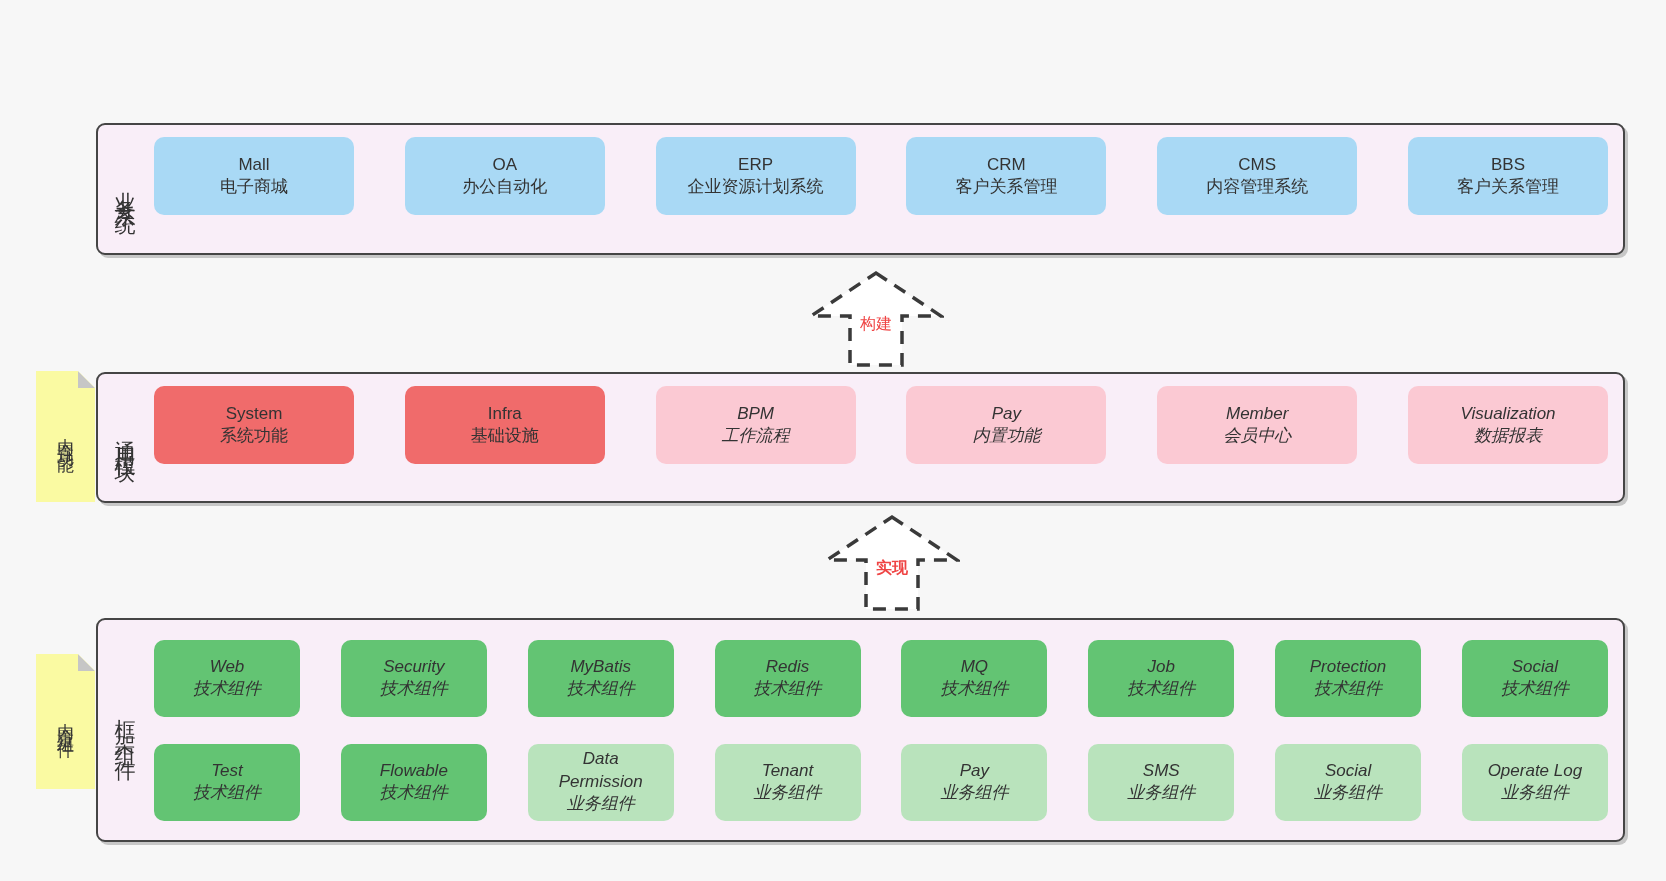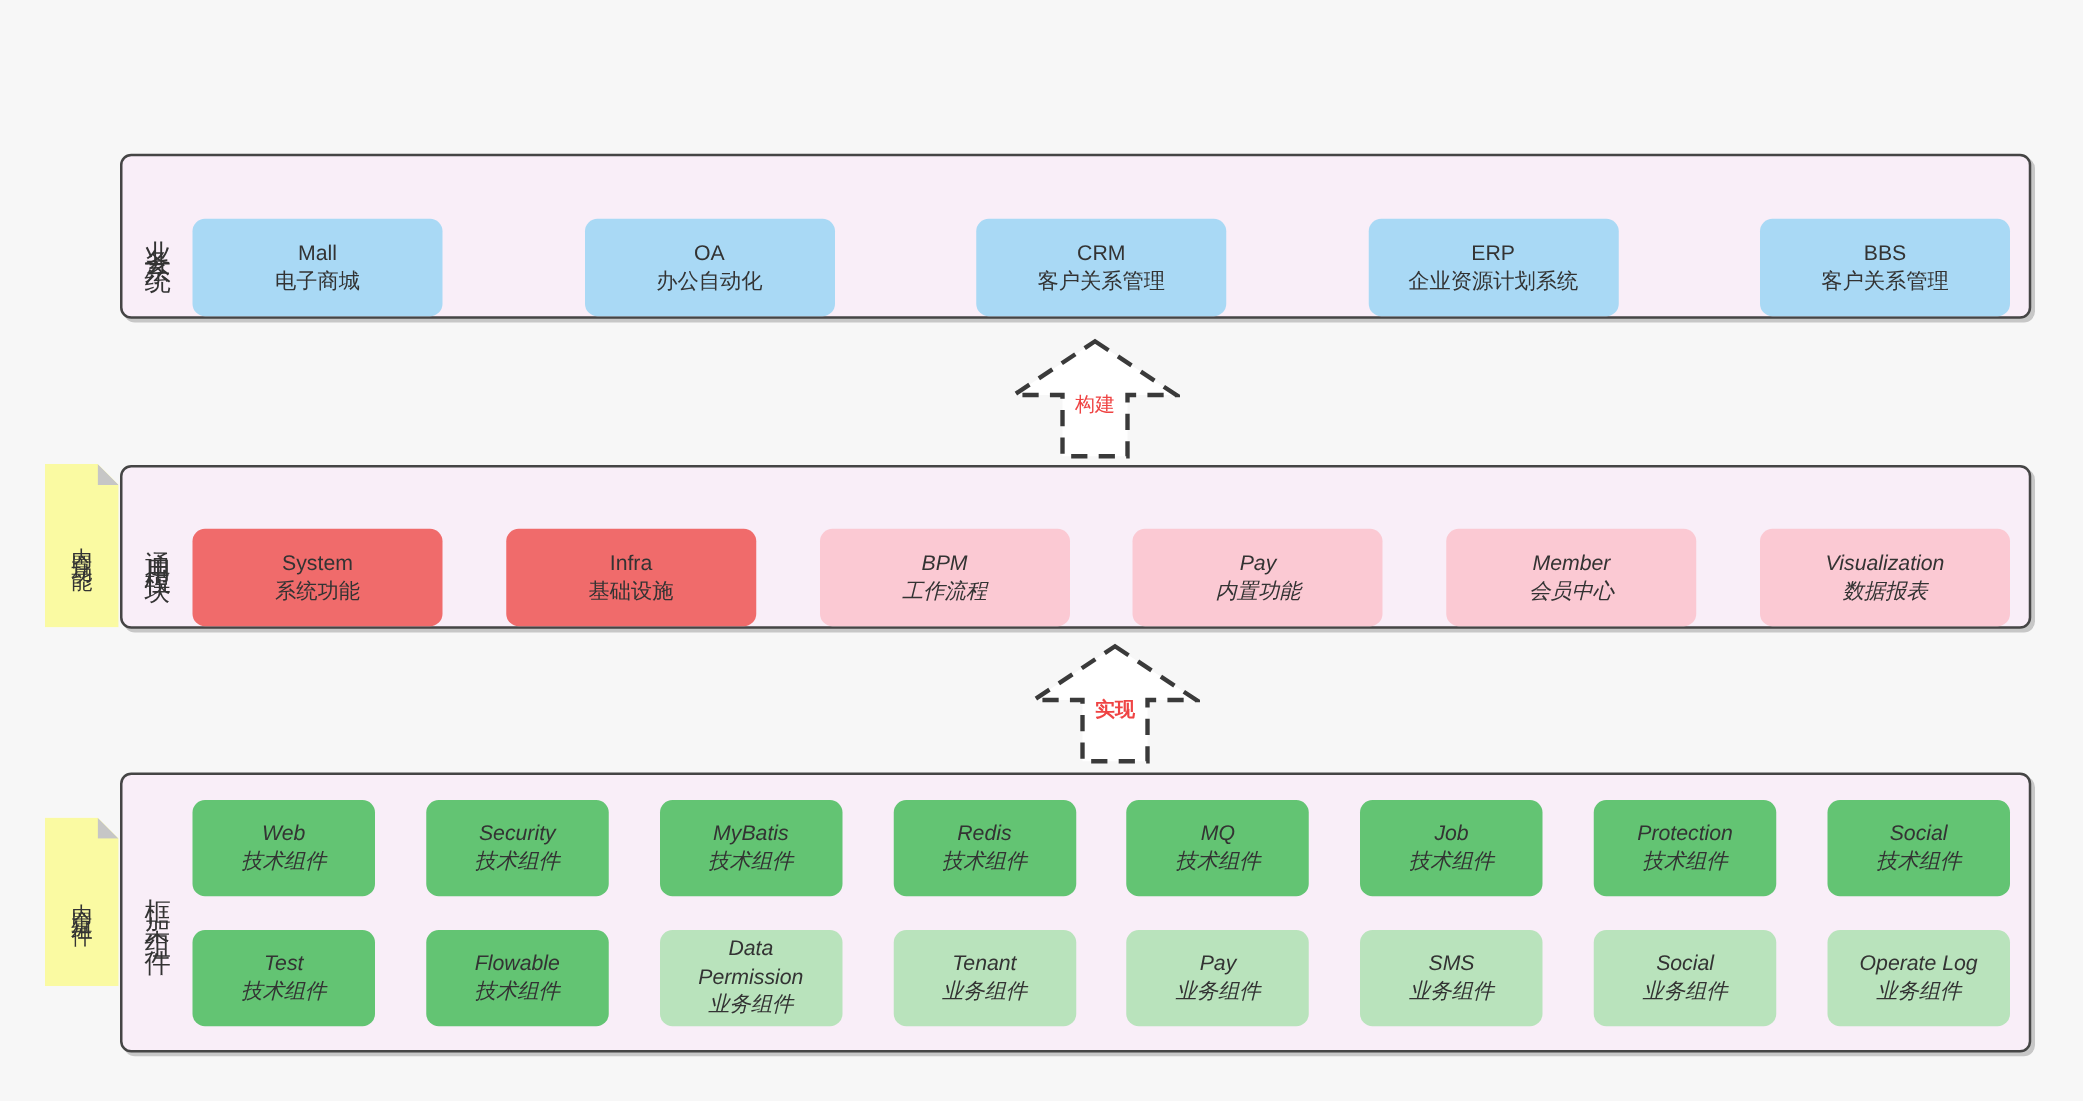--- a/index.html
+++ b/index.html
@@ -23,21 +23,21 @@
 
   .vlabel{
     width:54px;display:flex;align-items:center;justify-content:center;
     writing-mode:vertical-rl;text-orientation:upright;
     font-size:21px;color:#333;
   }
   .vlabel.sp-s{letter-spacing:7px;}
   .vlabel.sp-l{letter-spacing:14px;}
 
   .boxes{
-    flex:1;display:flex;align-items:flex-end;justify-content:space-between;
+    flex:1;display:flex;align-items:flex-start;justify-content:space-between;
     padding:12px 15px 0 2px;
   }
   .grid{
     flex:1;display:flex;flex-direction:column;justify-content:center;
     gap:27px;padding:0 15px 0 2px;
   }
   .row{display:flex;justify-content:space-between;}
 
   
   .box{
@@ -91,26 +91,30 @@
   <div class="boxes">
     <div class="box blue">
       <div>Mall</div>
       <div>电子商城</div>
     </div>
     <div class="box blue">
       <div>OA</div>
       <div>办公自动化</div>
     </div>
     <div class="box blue">
+      <div>ERP</div>
+      <div>企业资源计划系统</div>
+    </div>
+    <div class="box blue">
       <div>CRM</div>
       <div>客户关系管理</div>
     </div>
     <div class="box blue">
-      <div>ERP</div>
-      <div>企业资源计划系统</div>
+      <div>CMS</div>
+      <div>内容管理系统</div>
     </div>
     <div class="box blue">
       <div>BBS</div>
       <div>客户关系管理</div>
     </div>
   </div>
 </section>
 
 <div class="arrow" id="arrow-build">
   <svg viewBox="0 0 136 98">

